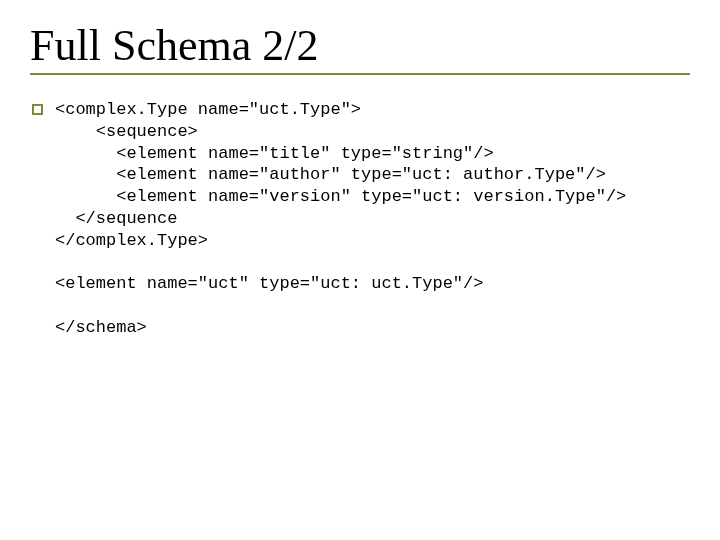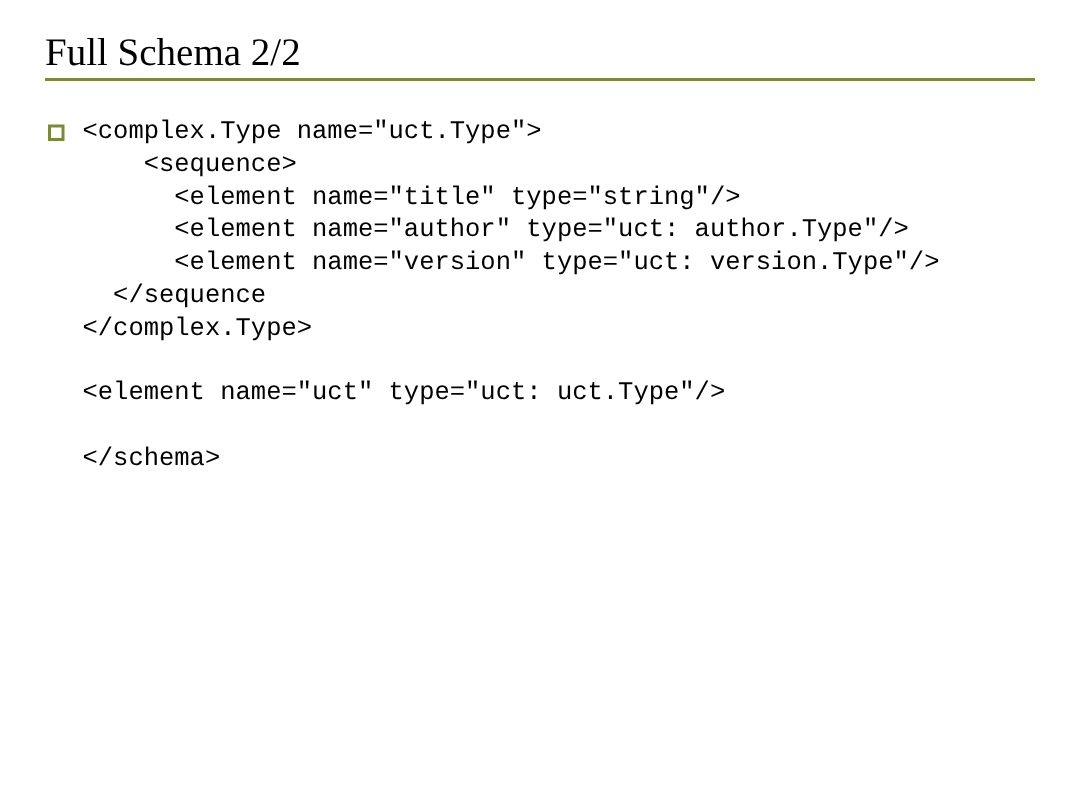--- a/index.html
+++ b/index.html
@@ -4,21 +4,21 @@
   <style>
     * { margin: 0; padding: 0; box-sizing: border-box; }
     body {
       width: 720px;
       height: 540px;
       background: #ffffff;
       font-family: "Times New Roman", Times, serif;
       padding: 20px 30px;
     }
     .title {
-      font-size: 26px;
+      font-size: 44px;
       font-weight: normal;
       color: #000;
       border-bottom: 2px solid #7a8a3a;
       padding-bottom: 2px;
       margin-bottom: 24px;
     }
     .content-wrap {
       display: flex;
       align-items: flex-start;
       gap: 12px;

